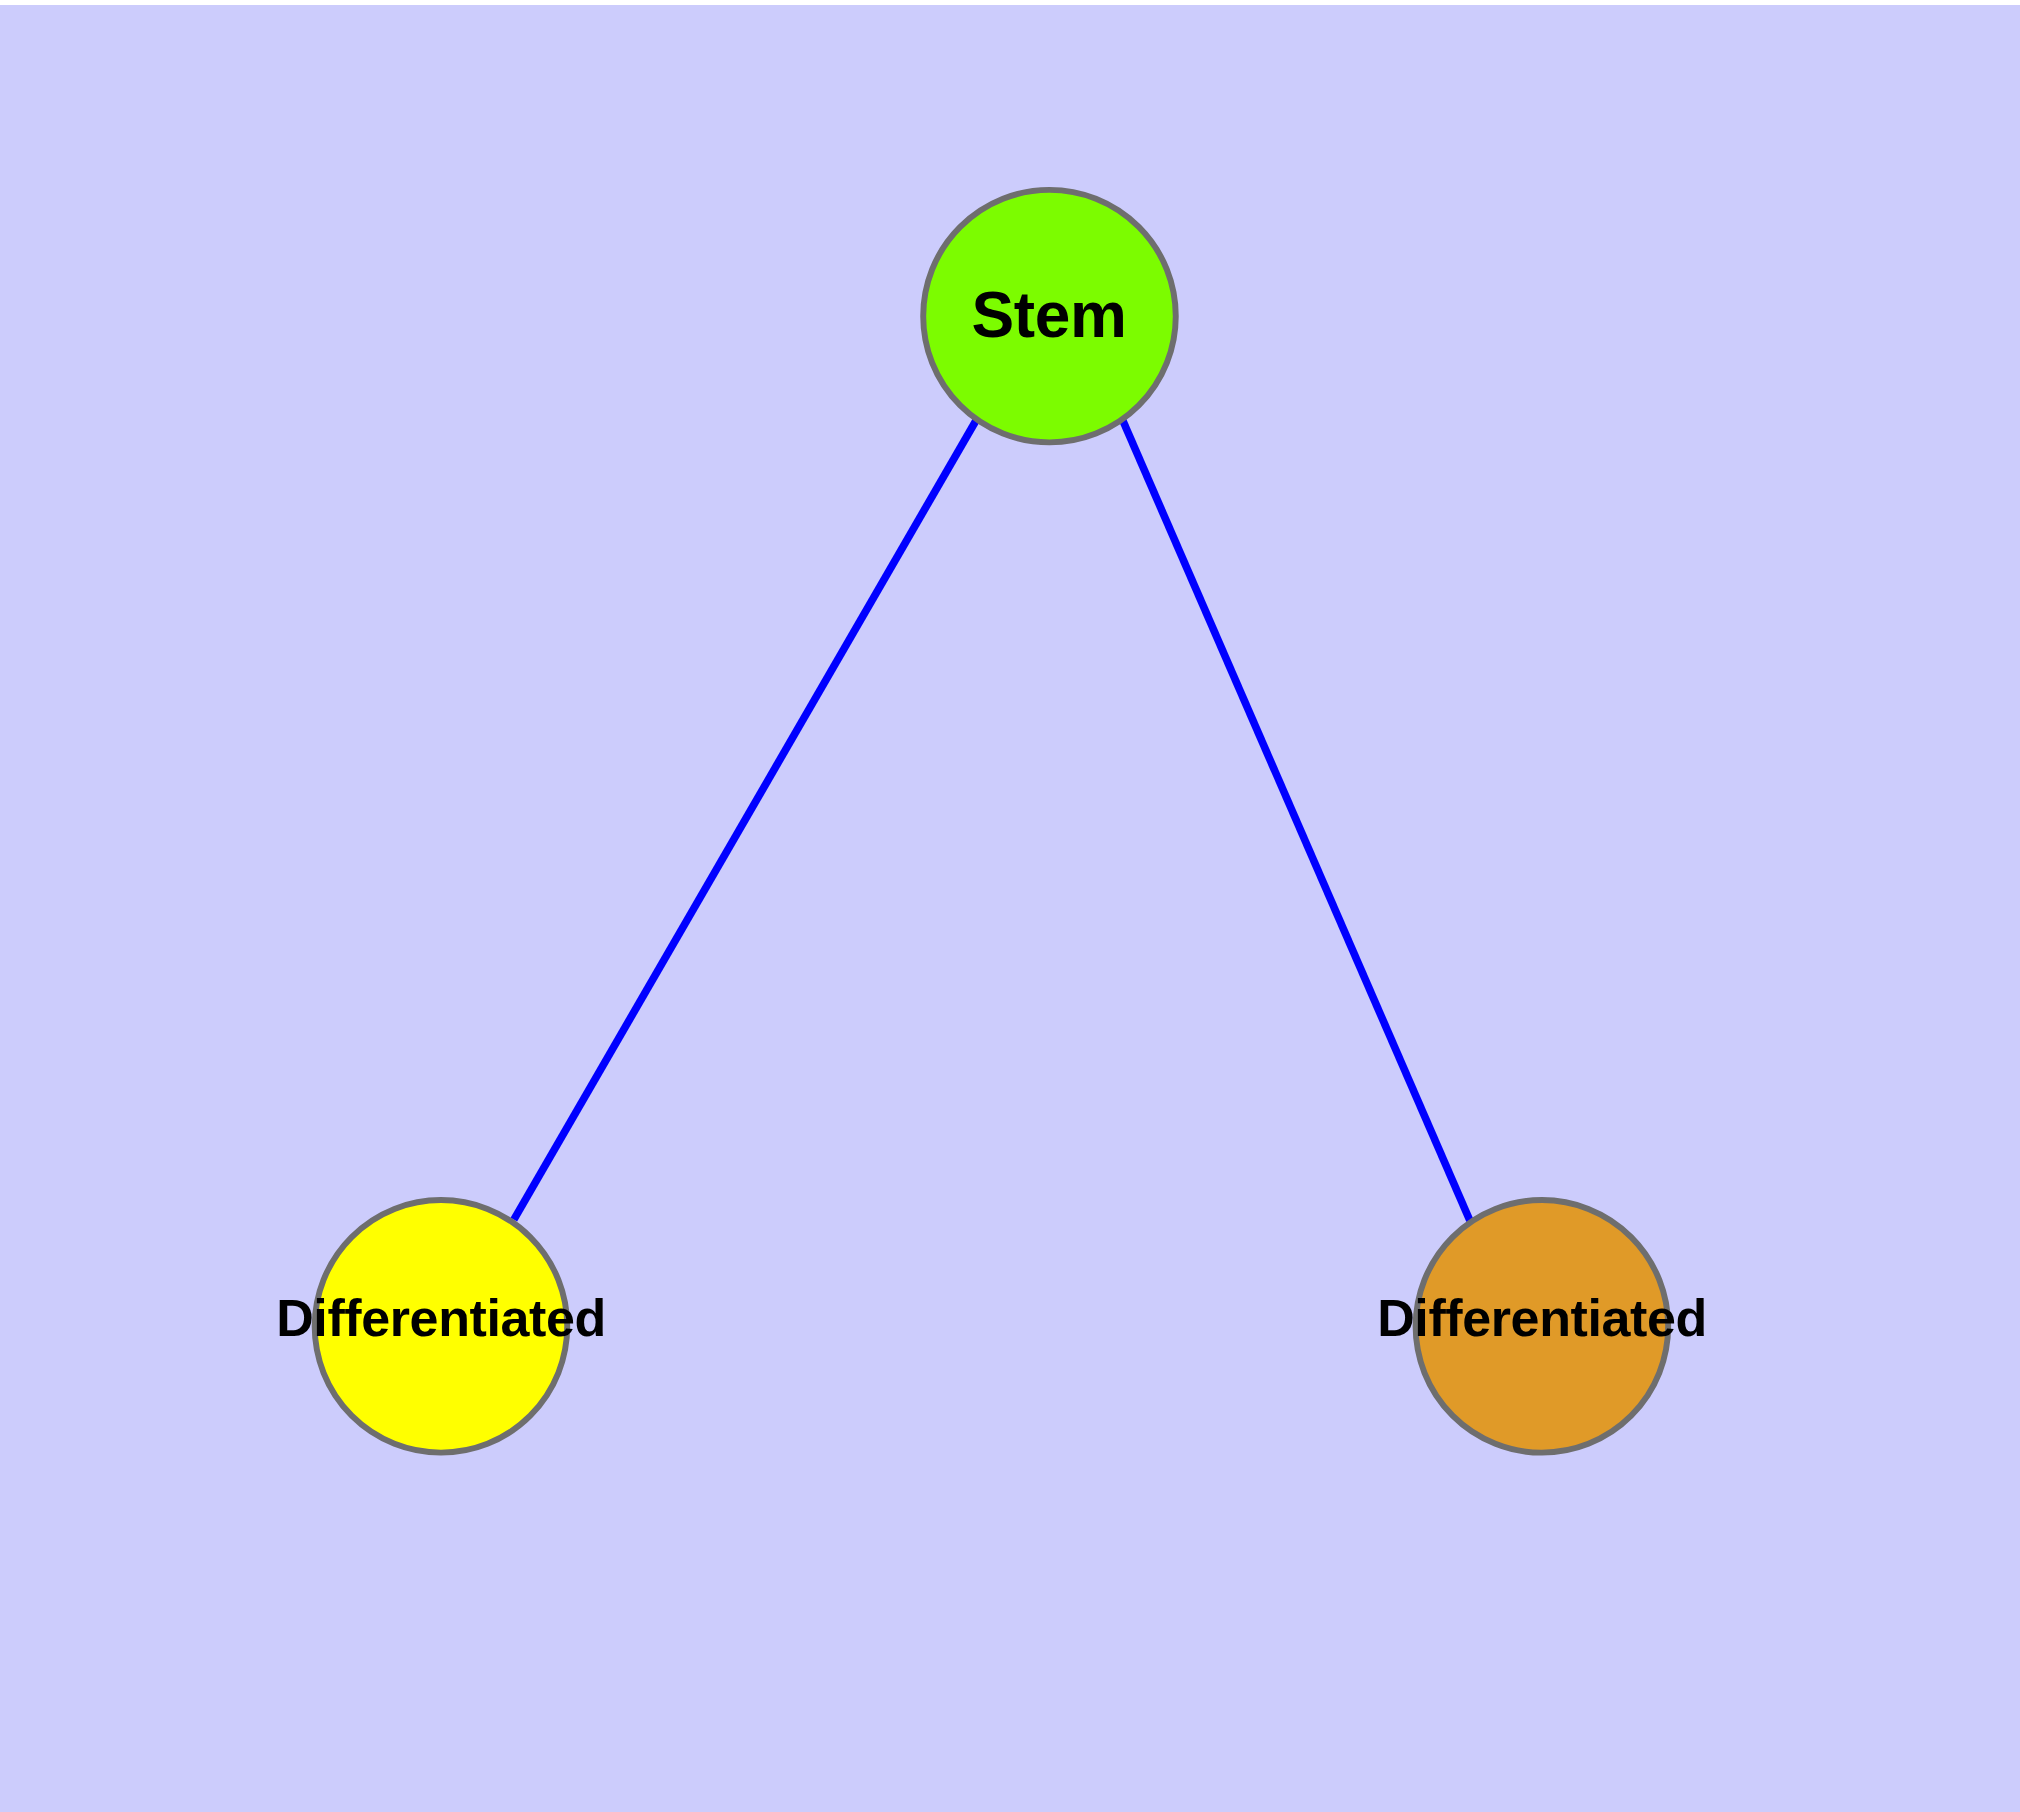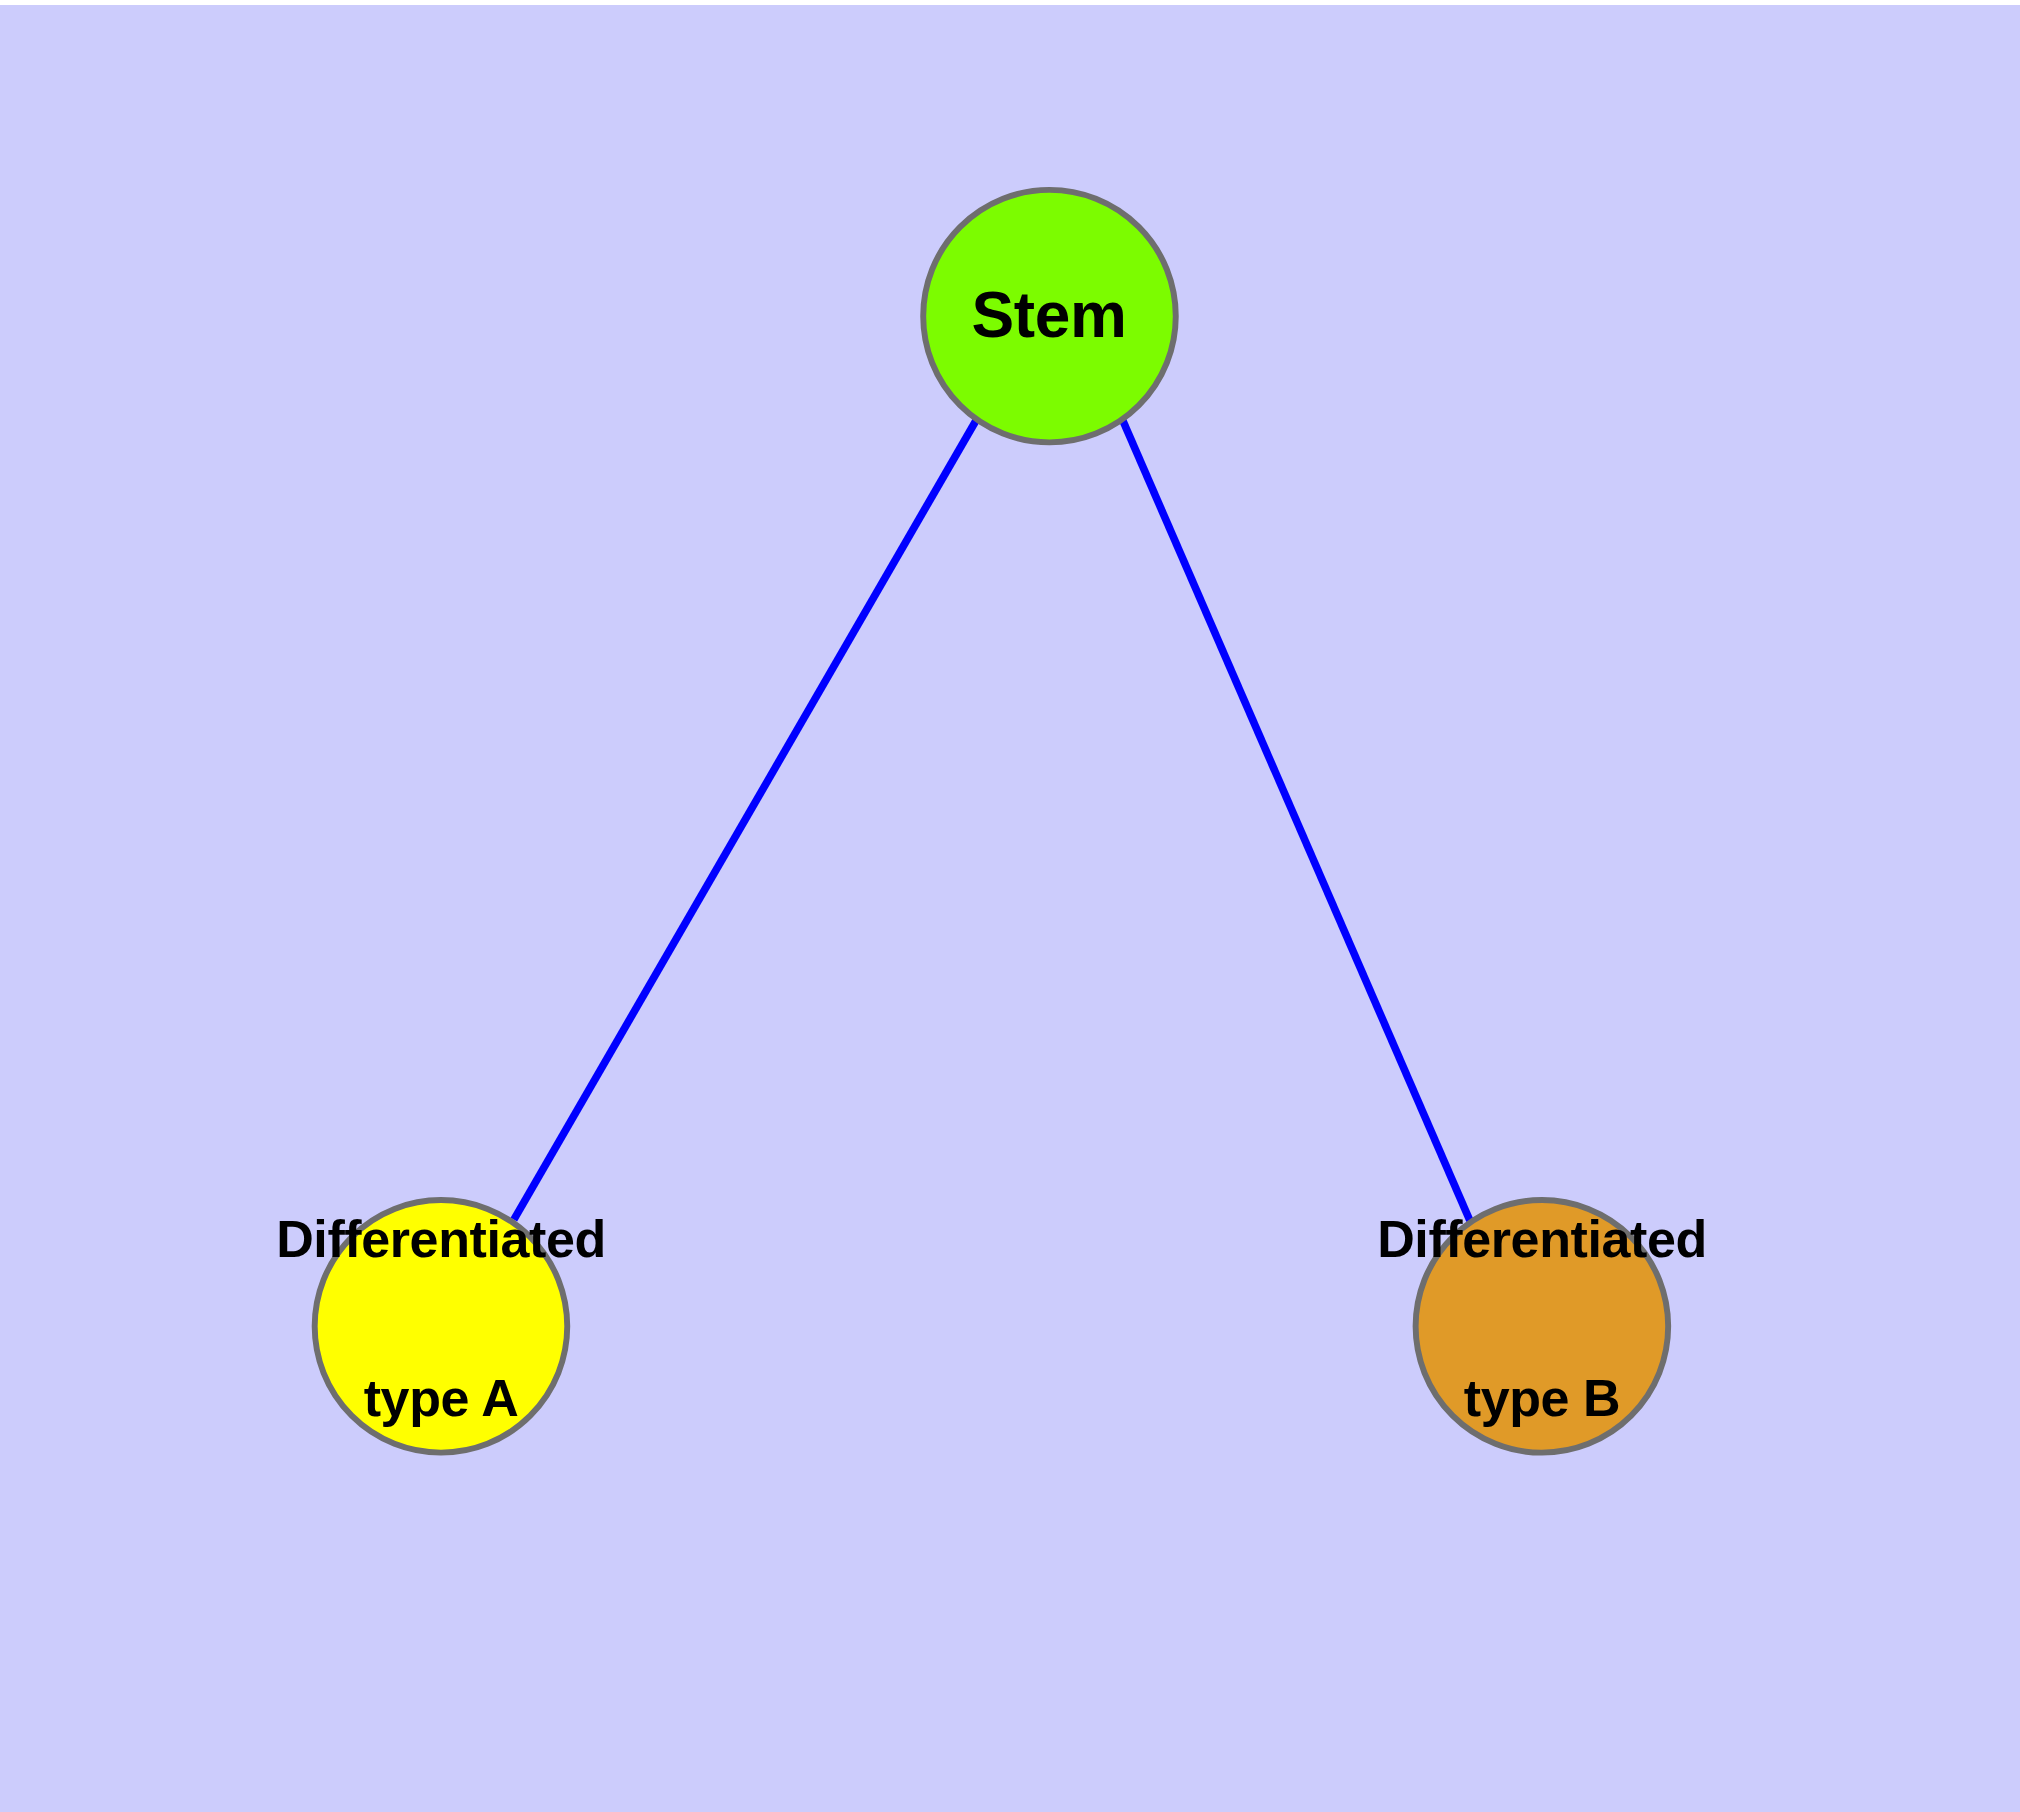--- a/index.html
+++ b/index.html
@@ -68,22 +68,20 @@
       <circle cx="1238" cy="373" r="149" fill="#7cfc00" stroke="#6e6e6e" stroke-width="7"></circle>
       <circle cx="520" cy="1565" r="149" fill="#ffff00" stroke="#6e6e6e" stroke-width="7"></circle>
       <circle cx="1819" cy="1565" r="149" fill="#e09a28" stroke="#6e6e6e" stroke-width="7"></circle>
     </g>
   </svg>
 
   <div class="node-label label-stem" style="left:1049px; top:316px;">Stem</div>
 
   <div class="node-label label-diff" style="left:441px; top:1319px;">
     <div>Differentiated</div>
-    <div>type A</div>
   </div>
 
   <div class="node-label label-diff" style="left:1542px; top:1319px;">
     <div>Differentiated</div>
-    <div>type B</div>
   </div>
 
 </div>
 
 
 </body></html>

